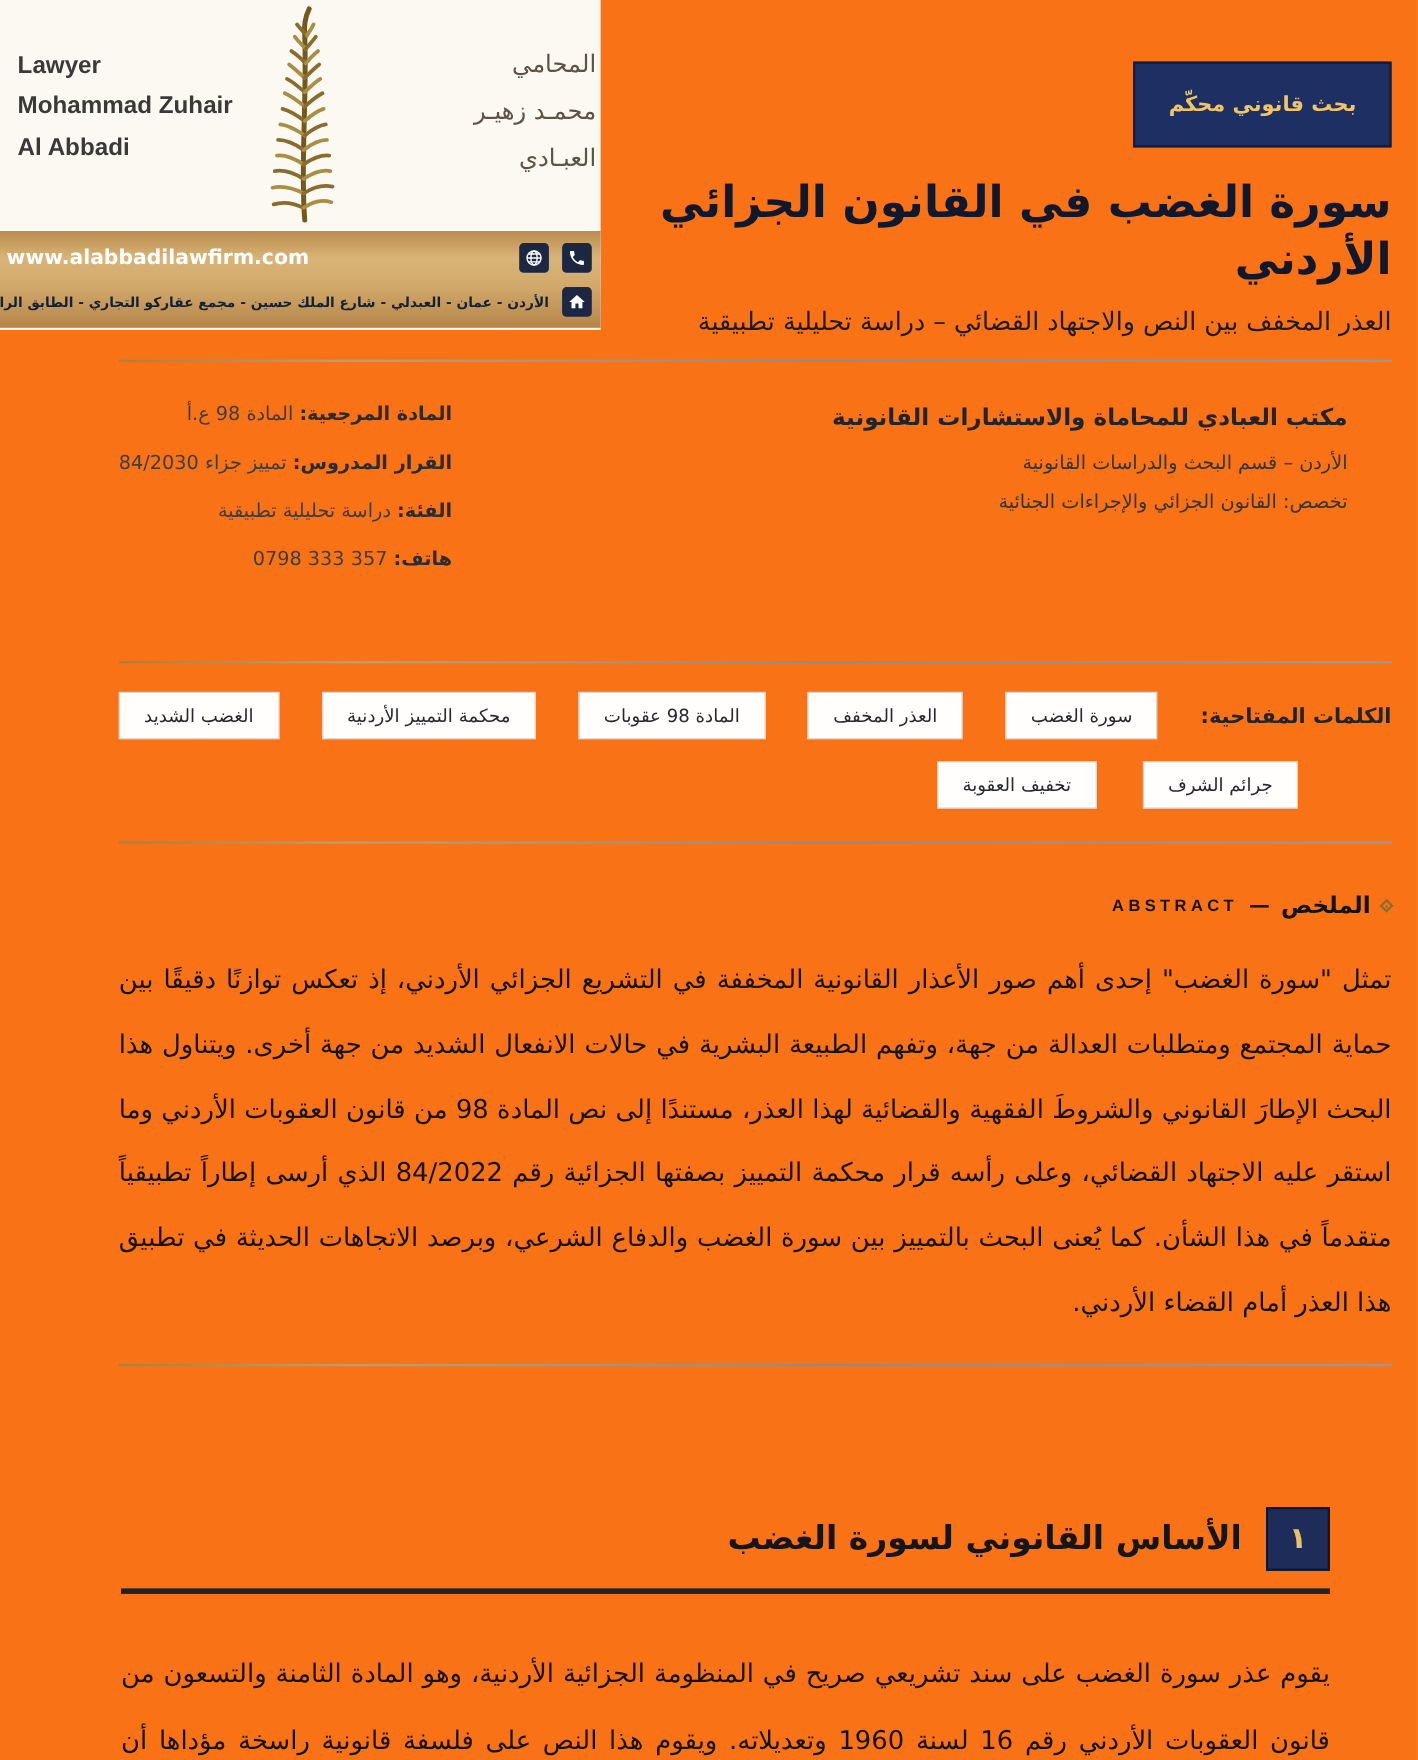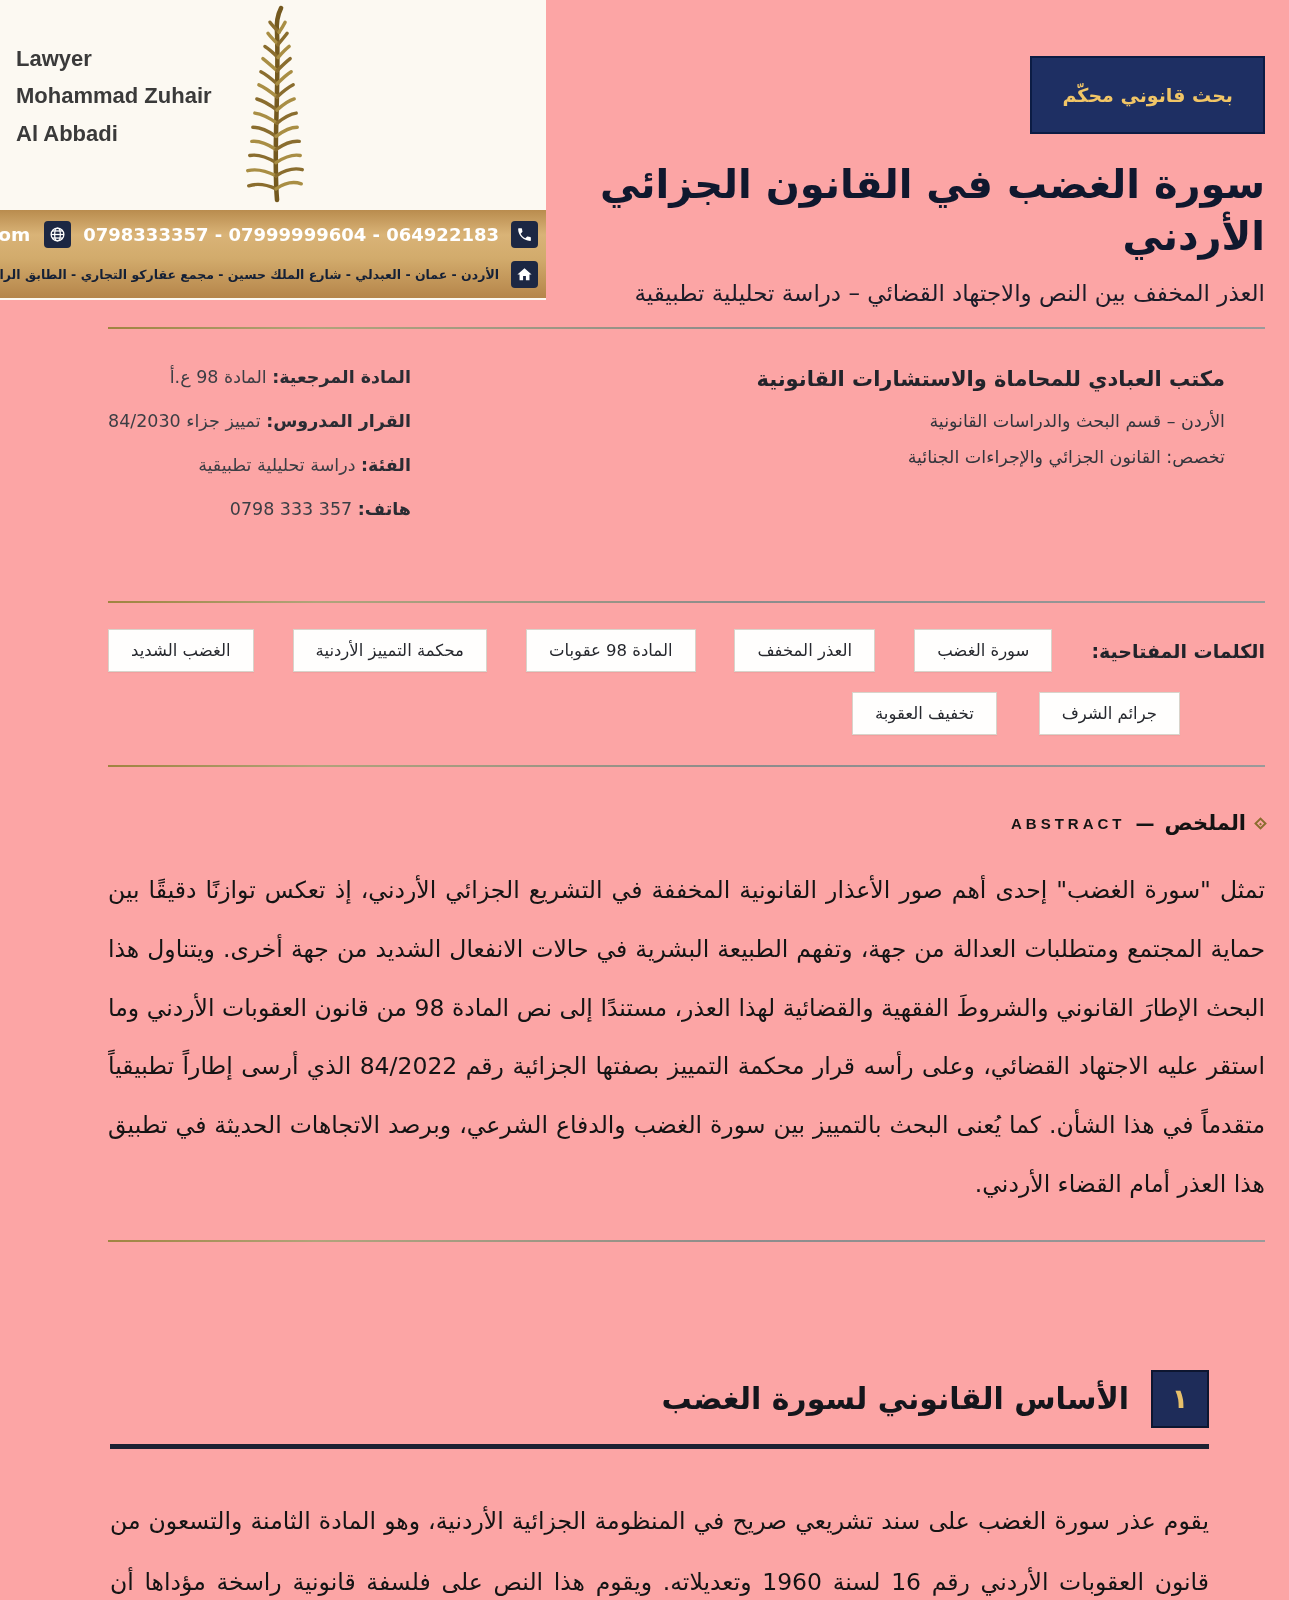--- a/index.html
+++ b/index.html
@@ -1,20 +1,20 @@
 <!DOCTYPE html>
 <html lang="ar"><head>
 <meta charset="utf-8">
 <style>
   * { margin:0; padding:0; box-sizing:border-box; }
   html,body { background:#e9e9e9; }
   body { font-family:"DejaVu Sans", sans-serif; }
   .page {
     position:relative; width:1289px; height:1600px; margin:0 auto;
-    background:#fca5a5; overflow:hidden; color:#1a1a1a;
+    background:#f97316; overflow:hidden; color:#1a1a1a;
   }
 
   
   .header { position:relative; height:300px; }
   .card { position:absolute; left:0; top:0; width:546px; height:300px; background:#fcf9f2; }
   .name-en { position:absolute; left:16px; top:40px; font-family:"Liberation Sans","DejaVu Sans",sans-serif;
              font-weight:bold; font-size:22px; line-height:1.7; color:#3a3a3a; }
   .fern { position:absolute; left:220px; top:2px; width:106px; height:202px; }
   .name-ar { position:absolute; left:380px; top:38px; width:162px; direction:rtl; text-align:right;
              font-size:22px; line-height:1.95; color:#5d5244; }
@@ -122,29 +122,33 @@
             <path d="M54,68 Q62,60 67,56"></path>
           <path d="M55,55 Q47,47 42,44"></path>
             <path d="M55,55 Q62,47 66,44" stroke="#a98e44"></path>
           <path d="M55,42 Q48,35 45,31" stroke="#a98e44"></path>
             <path d="M55,42 Q61,35 64,31"></path>
           <path d="M56,30 Q50,24 47,20"></path>
             <path d="M56,30 Q60,24 62,20" stroke="#a98e44"></path>
         </g>
       </svg>
 
+      <div class="name-ar">
+        <div>المحامي</div>
+        <div>محمـد زهيـر</div>
+        <div>العبـادي</div>
+      </div>
 
       <div class="goldbar">
         <div class="bar-row">
           <span class="icon-sq">
             <svg viewBox="0 0 24 24" fill="#ffffff">
                 <path d="M6.62,10.79c1.44,2.83 3.76,5.14 6.59,6.59l2.2,-2.2c0.27,-0.27 0.67,-0.36 1.02,-0.24c1.12,0.37 2.33,0.57 3.57,0.57c0.55,0 1,0.45 1,1V20c0,0.55 -0.45,1 -1,1c-9.39,0 -17,-7.61 -17,-17c0,-0.55 0.45,-1 1,-1h3.5c0.55,0 1,0.45 1,1c0,1.25 0.2,2.45 0.57,3.57c0.11,0.35 0.03,0.74 -0.25,1.02L6.62,10.79z"></path>
               </svg>
           </span>
-          <span class="bar-phones">0798333357 - 07999999604 - 064922183</span>
           <span class="icon-sq bar-globe">
             <svg viewBox="0 0 24 24" fill="none" stroke="#ffffff" stroke-width="1.8">
               <circle cx="12" cy="12" r="9"></circle>
                 <ellipse cx="12" cy="12" rx="4" ry="9"></ellipse>
               <line x1="3" y1="12" x2="21" y2="12"></line>
                 <line x1="4.2" y1="7" x2="19.8" y2="7"></line>
                 <line x1="4.2" y1="17" x2="19.8" y2="17"></line>
             </svg>
           </span>
           <span class="bar-site">www.alabbadilawfirm.com</span>

